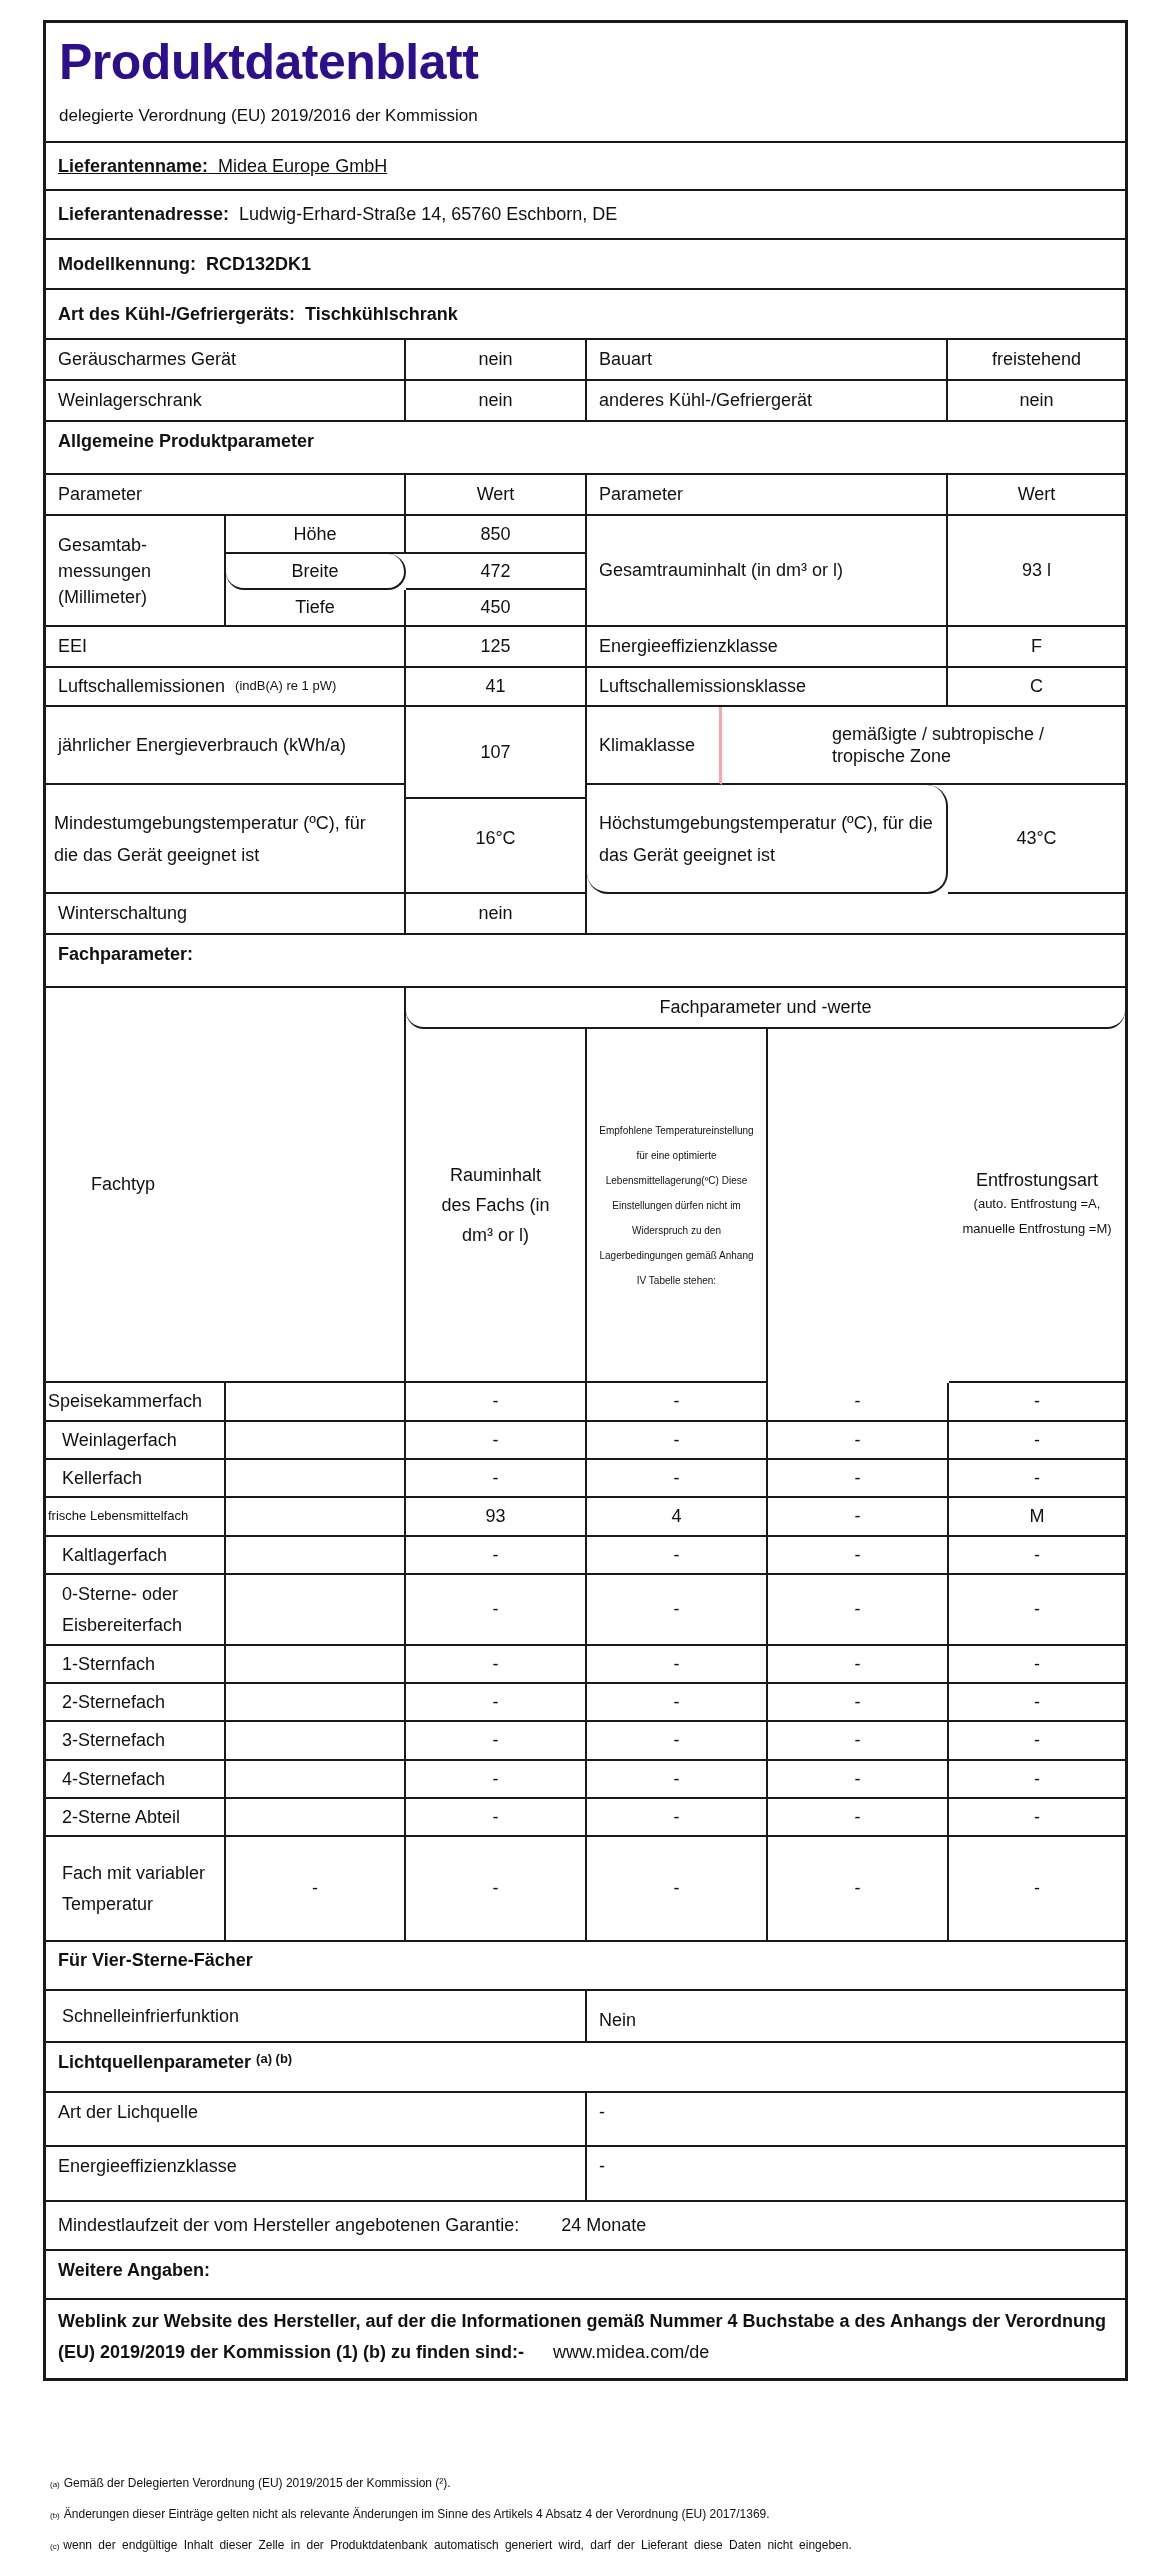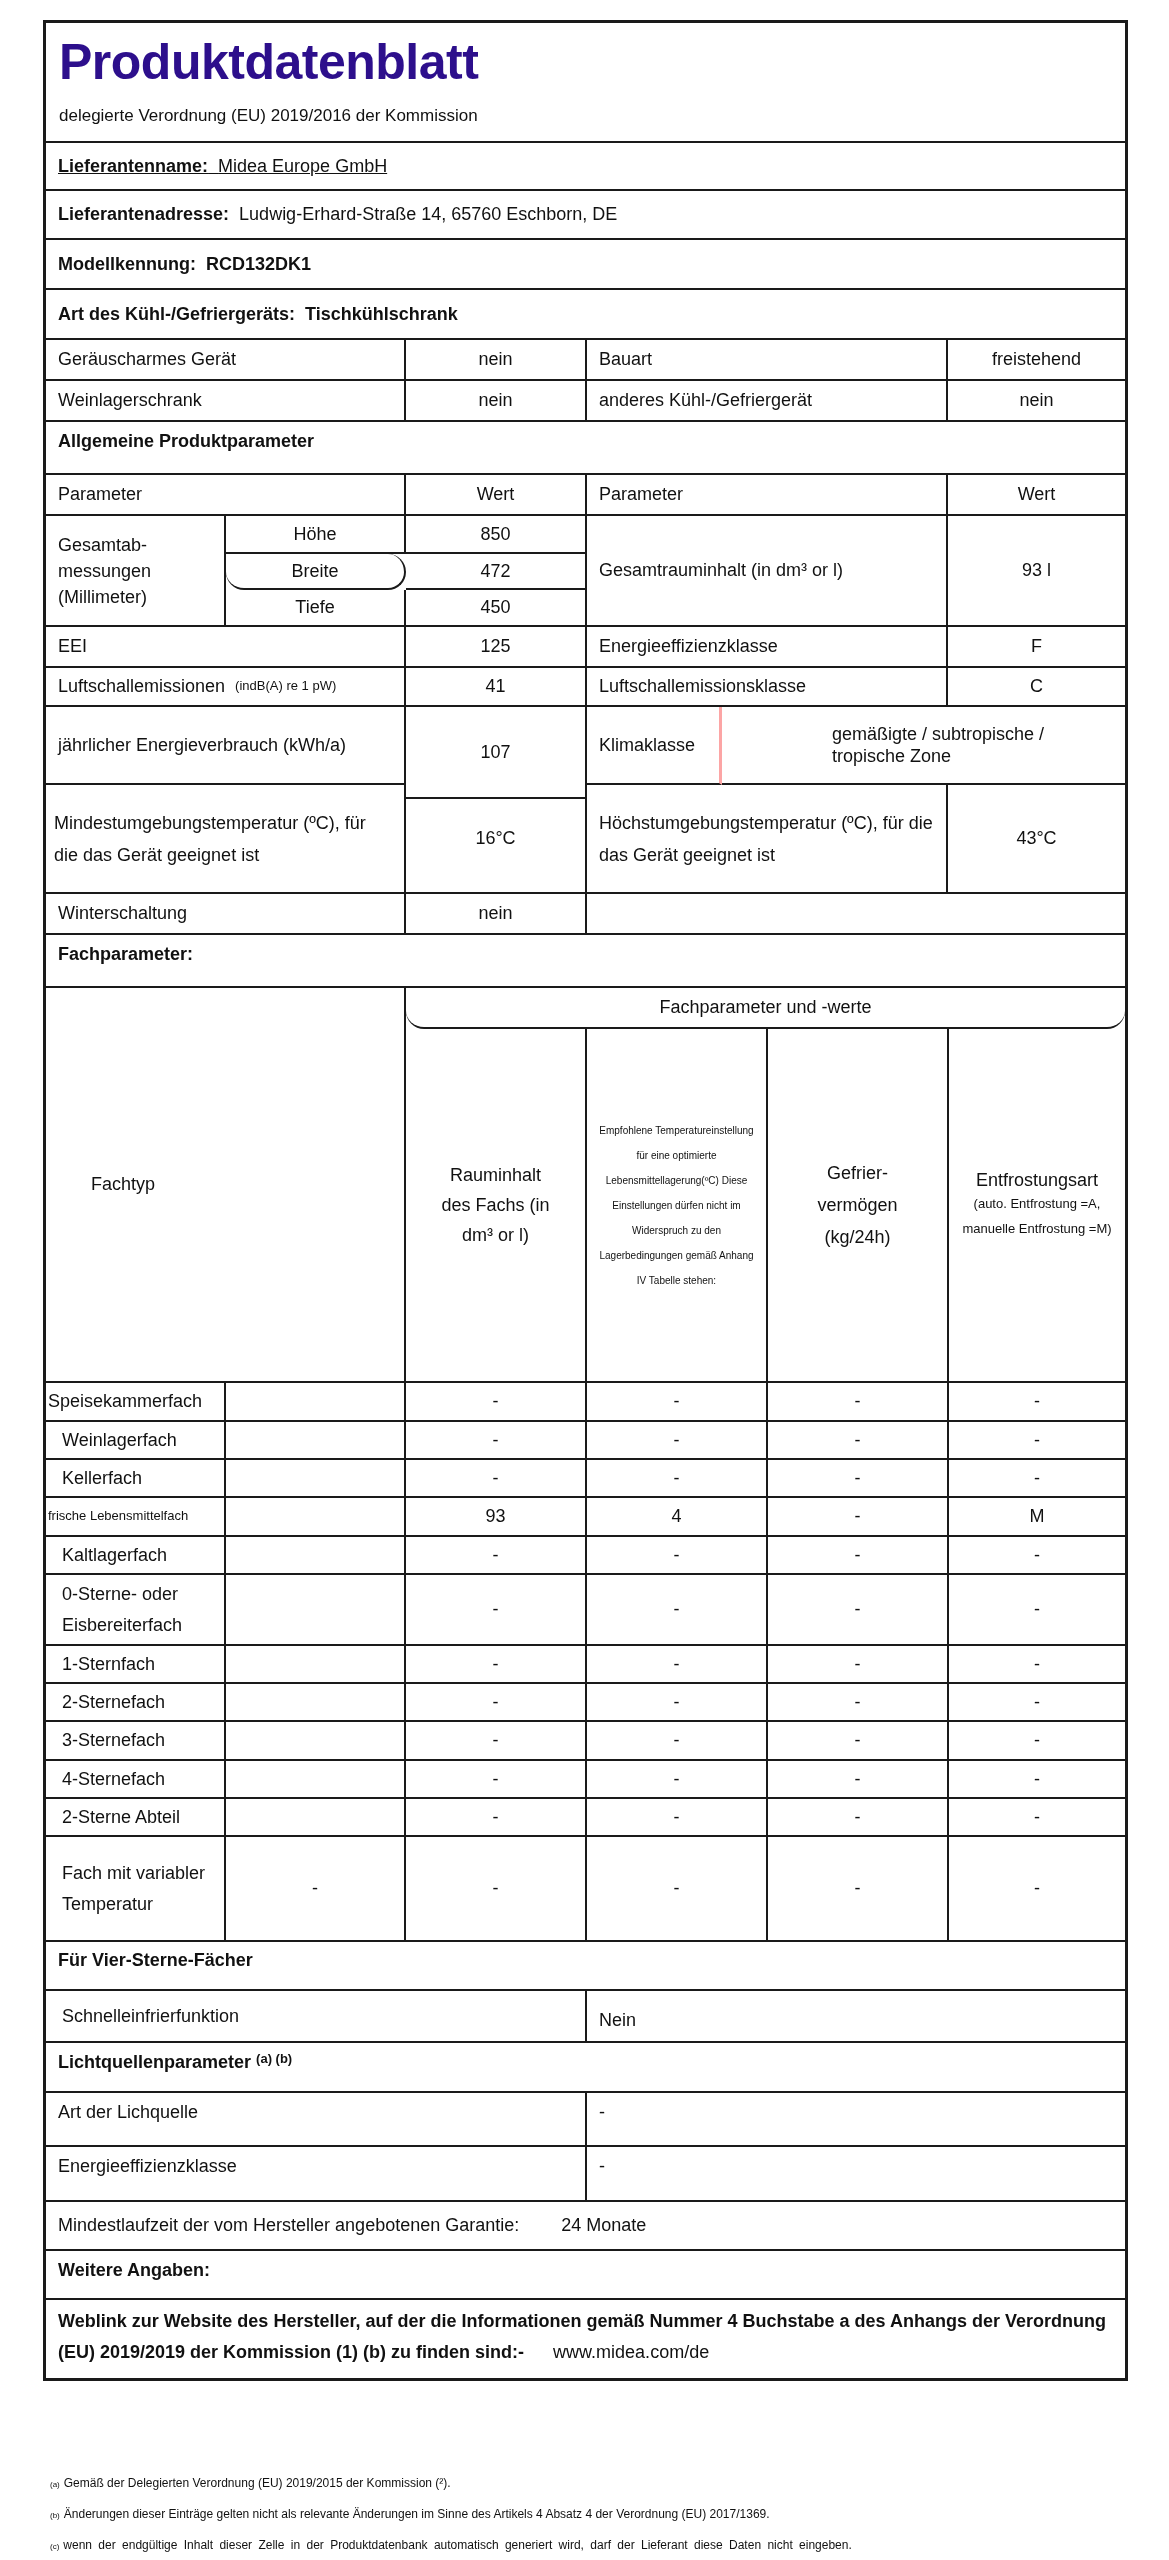--- a/index.html
+++ b/index.html
@@ -88,34 +88,33 @@
   <div class="c" style="left:541px;top:645px;width:361px;height:39px;">Luftschallemissionsklasse</div>
   <div class="c center last" style="left:902px;top:645px;width:177px;height:39px;">C</div>
 
   <div class="c" style="left:0;top:684px;width:360px;height:78px;">jährlicher Energieverbrauch (kWh/a)</div>
   <div class="c center" style="left:360px;top:684px;width:181px;height:92px;">107</div>
   <div class="c" style="left:541px;top:684px;width:135px;height:78px;border-right:3px solid #fca5a5;">Klimaklasse</div>
   <div class="c last" style="left:676px;top:684px;width:403px;height:78px;padding-left:110px;padding-right:30px;">gemäßigte / subtropische / tropische Zone</div>
 
   <div class="c" style="left:0;top:762px;width:360px;height:109px;line-height:32px;padding-left:8px;">Mindestumgebungstemperatur  (ºC), für die das Gerät geeignet ist</div>
   <div class="c center" style="left:360px;top:762px;width:181px;height:109px;">16°C</div>
-  <div class="c" style="left:541px;top:762px;width:361px;height:109px;line-height:32px;">Höchstumgebungstemperatur (ºC), für die das Gerät geeignet ist</div>
+  <div class="c" style="left:541px;top:762px;width:361px;height:109px;line-height:32px;border-radius:21px;">Höchstumgebungstemperatur (ºC), für die das Gerät geeignet ist</div>
   <div class="c center last" style="left:902px;top:762px;width:177px;height:109px;">43°C</div>
 
   <div class="c" style="left:0;top:871px;width:360px;height:41px;">Winterschaltung</div>
   <div class="c center" style="left:360px;top:871px;width:181px;height:41px;">nein</div>
   <div class="c last" style="left:541px;top:871px;width:538px;height:41px;"></div>
 
   <div class="c last top b" style="left:0;top:912px;width:1079px;height:53px;">Fachparameter:</div>
 
   <div class="c" style="left:0;top:965px;width:360px;height:395px;padding-left:45px;">Fachtyp</div>
   <div class="c center last" style="left:360px;top:965px;width:719px;height:41px;border-radius:18px;">Fachparameter und -werte</div>
   <div class="c center" style="left:360px;top:1006px;width:181px;height:354px;padding:0 30px;line-height:30px;">Rauminhalt des Fachs (in dm³ or l)</div>
   <div class="c center smalltxt" style="left:541px;top:1006px;width:181px;height:354px;padding:0 8px;">Empfohlene Temperatureinstellung für eine optimierte Lebensmittellagerung(ºC) Diese Einstellungen dürfen nicht im Widerspruch zu den Lagerbedingungen gemäß Anhang IV Tabelle  stehen:</div>
-  <div class="c center" style="left:722px;top:1006px;width:181px;height:354px;padding:0 45px;line-height:32px;">Gefrier-vermögen (kg/24h)</div>
   <div class="c center last ctr-col" style="left:903px;top:1006px;width:176px;height:354px;padding:0 6px;">
     <span>Entfrostungsart</span>
     <span class="small" style="line-height:25px;">(auto. Entfrostung =A, manuelle Entfrostung =M)</span>
   </div>
 
   <div class="c " style="left: 0px; top: 1360px; width: 180px; height: 39px; padding-left: 2px; line-height: 1.25;">Speisekammerfach</div>
     <div class="c center" style="left: 180px; top: 1360px; width: 180px; height: 39px;"></div>
     <div class="c center" style="left: 360px; top: 1360px; width: 181px; height: 39px;">-</div>
     <div class="c center" style="left: 541px; top: 1360px; width: 181px; height: 39px;">-</div>
     <div class="c center" style="left: 722px; top: 1360px; width: 181px; height: 39px;">-</div>

